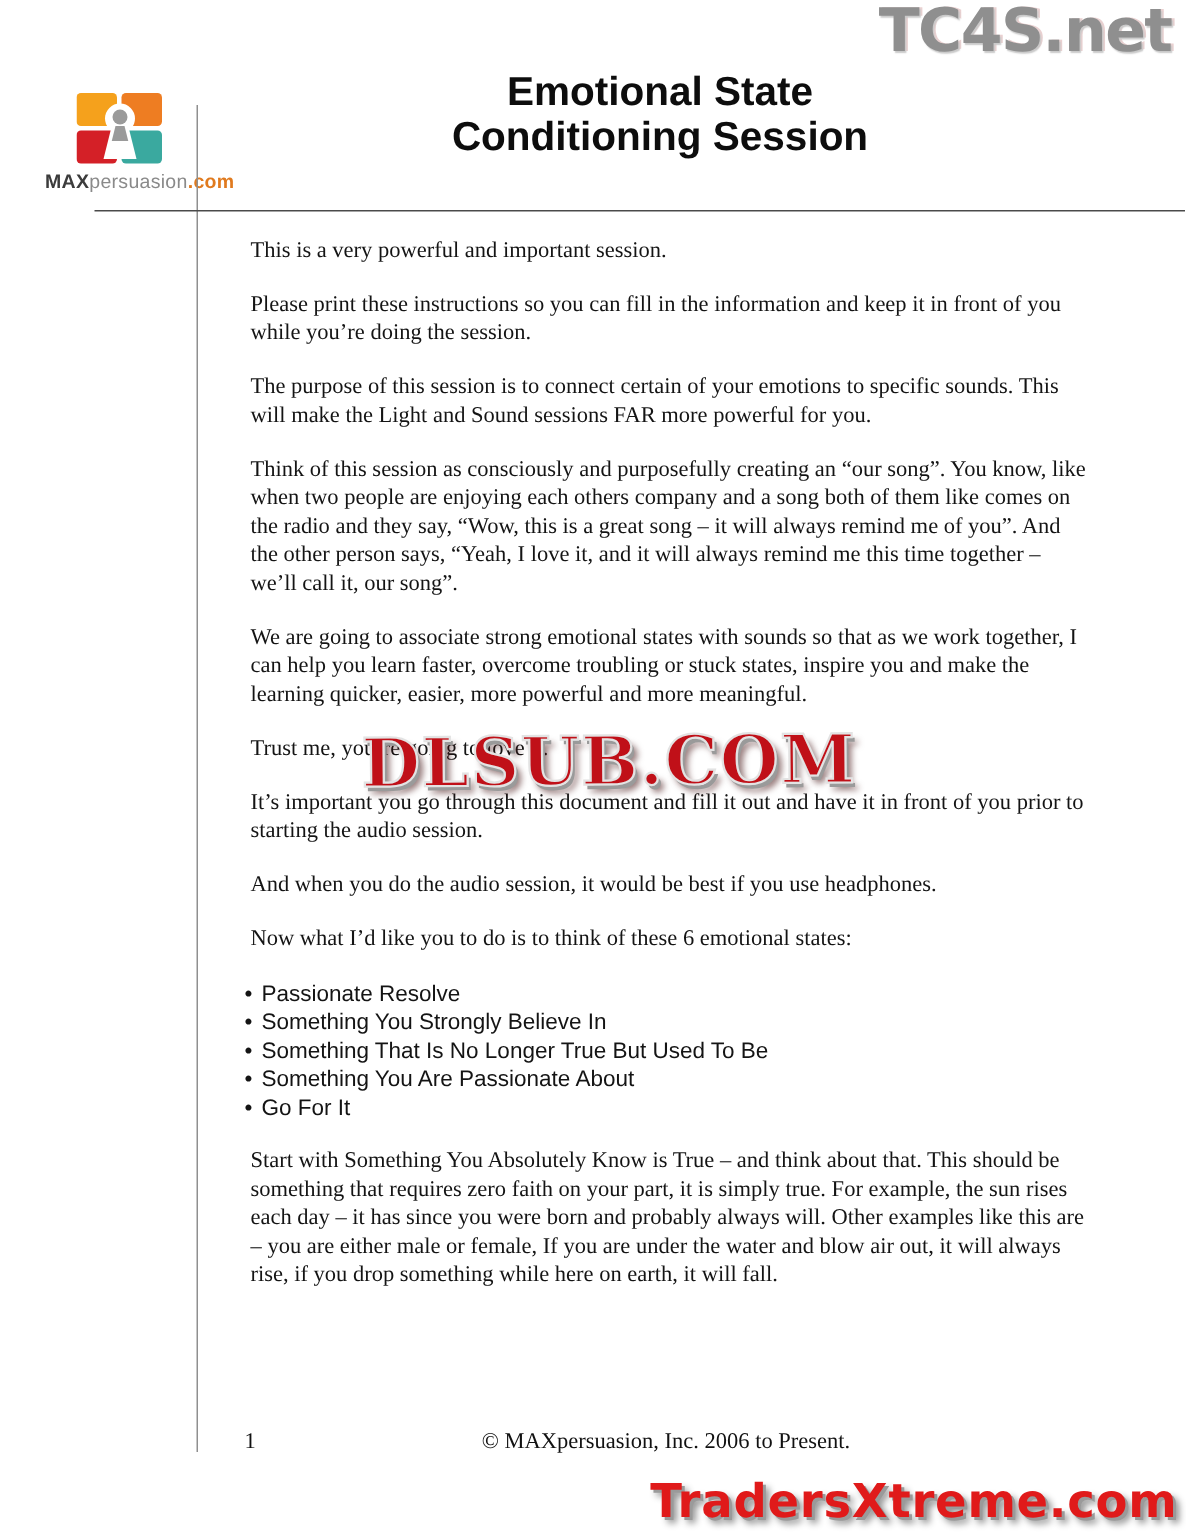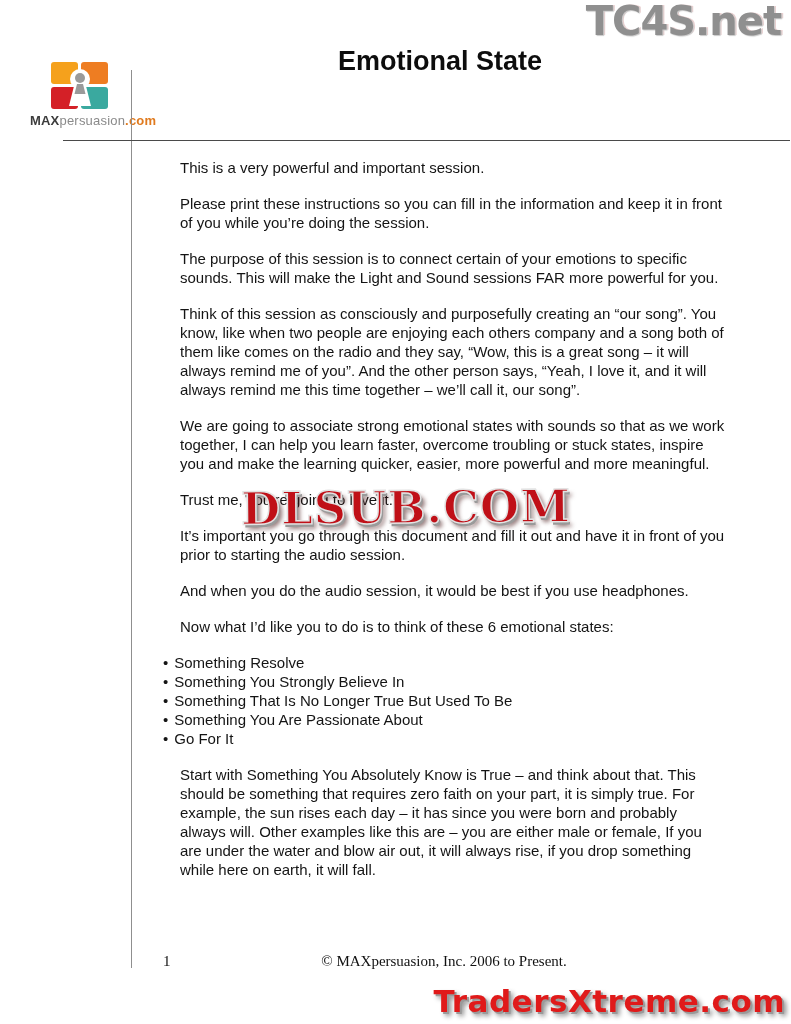--- a/index.html
+++ b/index.html
@@ -54,21 +54,21 @@
   
   .content {
     position: absolute;
     left: 163px;
     top: 158px;
     width: 562px;
     font-size: 15px;
     line-height: 19px;
     color: #141414;
   }
-  .content p { margin: 0 0 17px 17px; }
+  .content p { margin: 0 0 17px 4px; font-family: Liberation Serif, serif; }
   .bullets { margin: 0 0 17px 0; }
   .bullet-item { line-height: 19px; }
   .bullet-glyph { display: inline-block; margin-right: 6px; }
 
   
   .dlsub {
     position: absolute;
     left: 241px;
     top: 481px;
     font-family: "DejaVu Serif", serif;
@@ -127,38 +127,39 @@
         <path d="M23 24 L35 24 L40 44 L18 44 Z" fill="#ffffff"></path>
         <circle cx="29" cy="16" r="5" fill="#9a9a9a"></circle>
         <path d="M26 22 L32 22 L34.5 32 L23.5 32 Z" fill="#9a9a9a"></path>
       </svg>
     </span>
     <div class="logo-text"><span class="lt-max">MAX</span><span class="lt-rest">persuasion</span><span class="lt-tld">.com</span></div>
   </div>
 
   <div class="title">
     <div>Emotional State</div>
+    <div>Conditioning Session</div>
   </div>
 
   <div class="vrule"></div>
   <div class="hrule"></div>
 
   <div class="content">
     <p>This is a very powerful and important session.</p>
     <p>Please print these instructions so you can fill in the information and keep it in front of you while you’re doing the session.</p>
     <p>The purpose of this session is to connect certain of your emotions to specific sounds. This will make the Light and Sound sessions FAR more powerful for you.</p>
     <p>Think of this session as consciously and purposefully creating an “our song”. You know, like when two people are enjoying each others company and a song both of them like comes on the radio and they say, “Wow, this is a great song – it will always remind me of you”. And the other person says, “Yeah, I love it, and it will always remind me this time together – we’ll call it, our song”.</p>
     <p>We are going to associate strong emotional states with sounds so that as we work together, I can help you learn faster, overcome troubling or stuck states, inspire you and make the learning quicker, easier, more powerful and more meaningful.</p>
     <p>Trust me, you’re going to love it.</p>
     <p>It’s important you go through this document and fill it out and have it in front of you prior to starting the audio session.</p>
     <p>And when you do the audio session, it would be best if you use headphones.</p>
     <p>Now what I’d like you to do is to think of these 6 emotional states:</p>
 
     <div class="bullets">
-      <div class="bullet-item"><span class="bullet-glyph">•</span><span>Something Resolve</span></div>
+      <div class="bullet-item"><span class="bullet-glyph">•</span><span>Passionate Resolve</span></div>
       <div class="bullet-item"><span class="bullet-glyph">•</span><span>Something You Strongly Believe In</span></div>
       <div class="bullet-item"><span class="bullet-glyph">•</span><span>Something That Is No Longer True But Used To Be</span></div>
       <div class="bullet-item"><span class="bullet-glyph">•</span><span>Something You Are Passionate About</span></div>
       <div class="bullet-item"><span class="bullet-glyph">•</span><span>Go For It</span></div>
     </div>
 
     <p>Start with Something You Absolutely Know is True – and think about that. This should be something that requires zero faith on your part, it is simply true. For example, the sun rises each day – it has since you were born and probably always will. Other examples like this are – you are either male or female, If you are under the water and blow air out, it will always rise, if you drop something while here on earth, it will fall.</p>
   </div>
 
   <div class="dlsub">DLSUB.COM</div>

